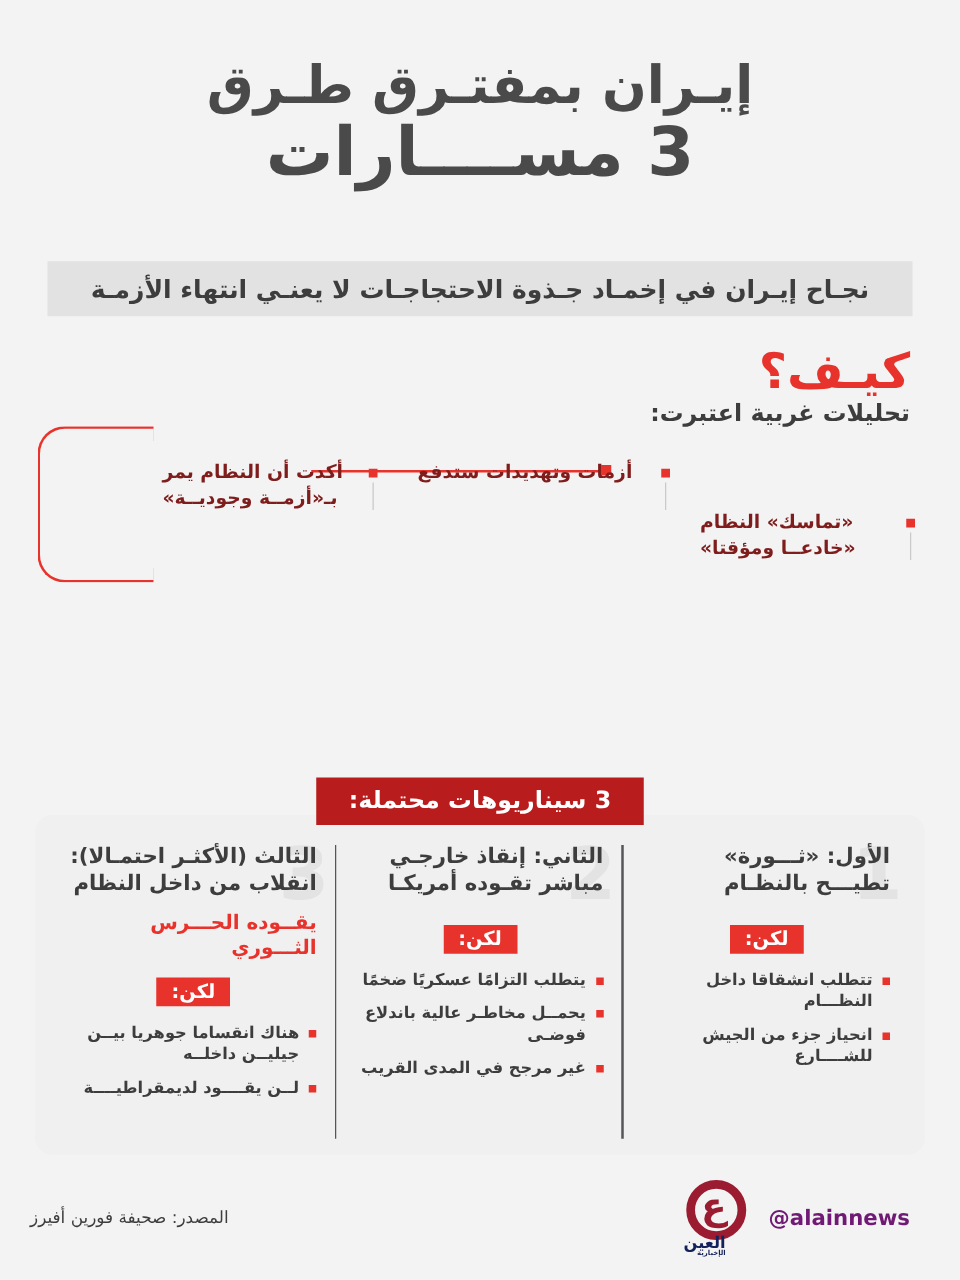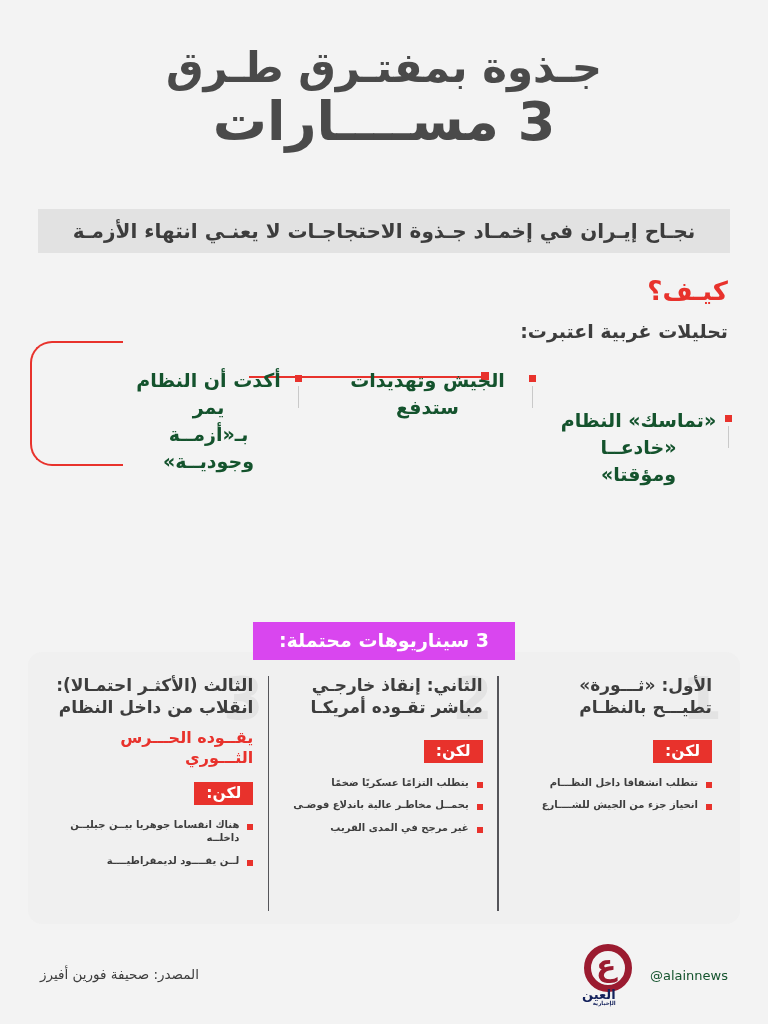--- a/index.html
+++ b/index.html
@@ -68,21 +68,21 @@
     font-weight: bold;
     color: #3d3d3d;
     white-space: nowrap;
   }
 
   
   .keyf {
     position: absolute;
     top: 278px;
     right: 40px;
-    font-size: 26px;
+    font-size: 39px;
     font-weight: bold;
     color: #e8322c;
     line-height: 1;
   }
   .analysis-head {
     position: absolute;
     top: 322px;
     right: 40px;
     font-size: 19px;
     font-weight: bold;
@@ -132,24 +132,24 @@
   .analysis-groups {
     position: absolute;
     top: 367px;
     left: 36px;
     right: 36px;
     height: 70px;
   }
   .agroup {
     position: absolute;
     top: 0;
-    text-align: center;
-    font-size: 19px;
-    font-weight: bold;
-    color: #14532d;
+    text-align: left;
+    font-size: 15px;
+    font-weight: bold;
+    color: #7f1d1d;
     line-height: 1.42;
   }
   .agroup.g1 { right: 0px;   width: 172px; margin-top: 40px; }
   .agroup.g2 { right: 196px; width: 202px; }
   .agroup.g3 { right: 430px; width: 172px; }
 
   .abullet {
     position: relative;
     padding-right: 15px;
   }
@@ -262,21 +262,21 @@
     position: absolute; left: 0; right: 0; top: 0; height: 90px;
     background: linear-gradient(180deg,#f3f3f3 0%, rgba(243,243,243,.92) 35%, rgba(243,243,243,0) 100%);
   }
 
   
   .scen-banner {
     position: absolute;
     top: 622px;
     left: 50%;
     transform: translateX(-50%);
-    background: #d946ef;
+    background: #b91c1c;
     padding: 7px 26px 9px 26px;
     z-index: 3;
   }
   .scen-banner span {
     font-size: 19px;
     font-weight: bold;
     color: #ffffff;
     white-space: nowrap;
   }
 
@@ -341,26 +341,26 @@
   }
   .lakin {
     display: inline-block;
     background: #e8322c;
     color: #fff;
     font-size: 15.5px;
     font-weight: bold;
     padding: 2px 12px 3px 12px;
     margin-top: 14px;
   }
-  .lakin-wrap { text-align: right; }
+  .lakin-wrap { text-align: center; }
   .scen-points { margin-top: 13px; }
   .pt {
     position: relative;
     padding-right: 14px;
-    font-size: 10px;
+    font-size: 13px;
     font-weight: bold;
     color: #3d3d3d;
     line-height: 1.33;
     margin-bottom: 9px;
   }
   .pt .sq {
     position: absolute;
     right: 0;
     top: 6px;
     width: 6px; height: 6px;
@@ -392,28 +392,28 @@
   .logo-ayn {
     position: absolute; top: 7px; left: 14px;
     font-size: 30px; font-weight: bold; color: #9b1b30; line-height: 1;
   }
   .logo-word {
     position: absolute; bottom: 0; left: 0;
     font-size: 13px; font-weight: bold; color: #14225c; line-height: 1;
   }
   .logo-word small { display:block; font-size: 5.5px; color:#14225c; letter-spacing:.3px; }
   .handle {
-    font-size: 13px;
-    font-weight: normal;
-    color: #14532d;
+    font-size: 17px;
+    font-weight: bold;
+    color: #701a75;
     direction: ltr;
   }
   .source {
     position: absolute;
-    left: 40px;
+    left: 24px;
     top: 40px;
     font-size: 13.5px;
     color: #3d3d3d;
   }
 </style>
 </head>
 <body>
 
 <div id="page">
 
@@ -452,21 +452,21 @@
       <div class="st g"></div>
       <div class="st w"></div>
       <div class="st r"></div>
       <div class="emb"></div>
     </div>
 
     <div class="photo-fade-top"></div>
   </div>
 
   <div class="header">
-    <div class="title-line1">جـذوة بمفتـرق طـرق</div>
+    <div class="title-line1">إيـران بمفتـرق طـرق</div>
     <div class="title-line2">3 مســــارات</div>
   </div>
 
   <div class="subtitle-bar">
     <span class="subtitle-text">نجـاح إيـران في إخمـاد جـذوة الاحتجاجـات لا يعنـي انتهاء الأزمـة</span>
   </div>
 
   <div class="keyf">كيـف؟</div>
   <div class="analysis-head">تحليلات غربية اعتبرت:</div>
 
@@ -480,21 +480,21 @@
       <div class="abullet">
         <span class="sq"></span>
         <span>«تماسك» النظام</span><br>
         <span>«خادعــا ومؤقتا»</span>
       </div>
     </div>
 
     <div class="agroup g2">
       <div class="abullet">
         <span class="sq"></span>
-        <span>الجيش وتهديدات ستدفع</span><br>
+        <span>أزمات وتهديدات ستدفع</span><br>
       </div>
     </div>
 
     <div class="agroup g3">
       <div class="abullet">
         <span class="sq"></span>
         <span>أكدت أن النظام يمر</span><br>
         <span>بـ«أزمــة وجوديــة»</span>
       </div>
     </div>

